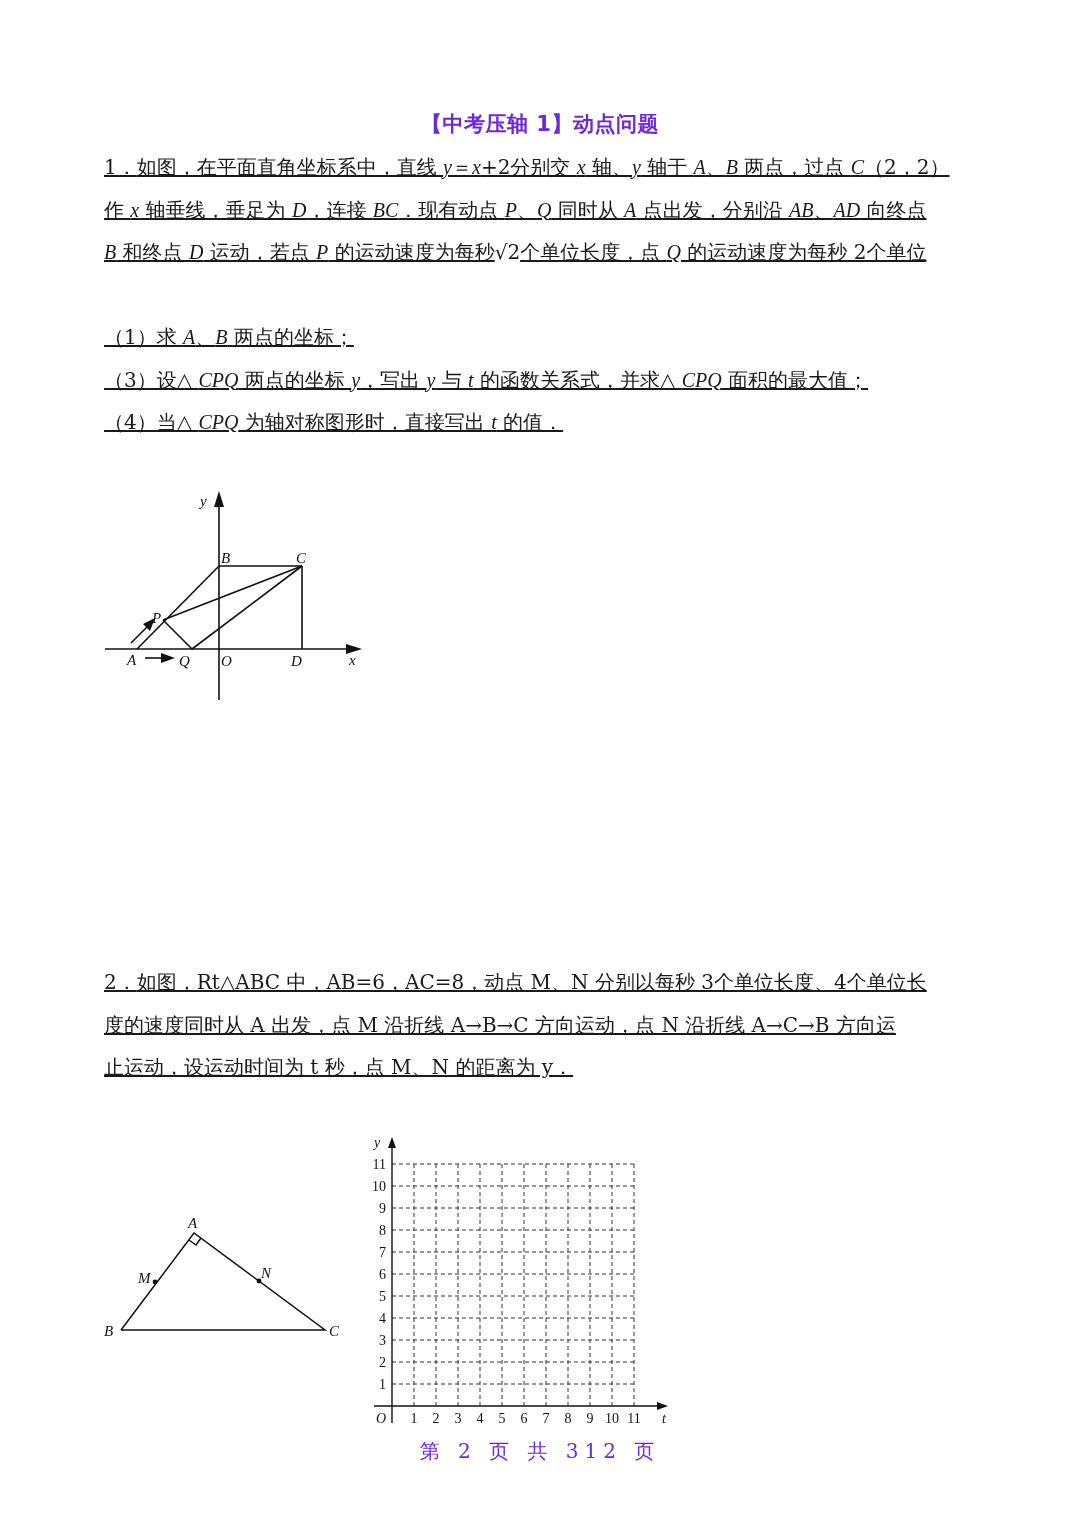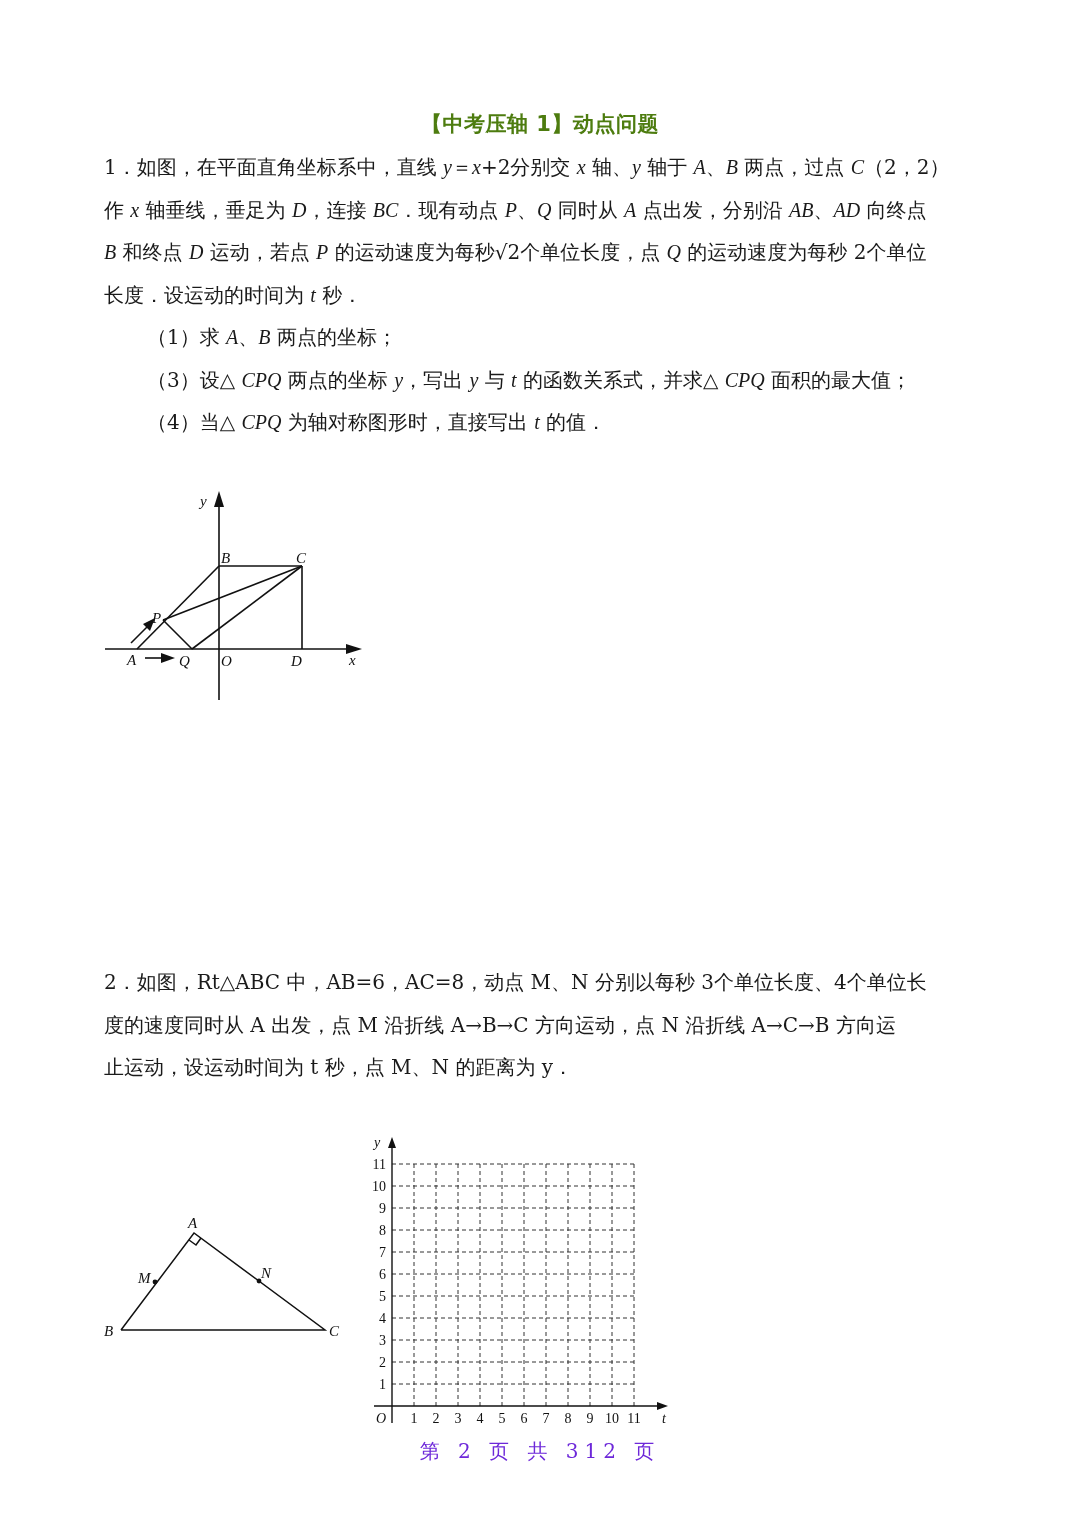--- a/index.html
+++ b/index.html
@@ -1,22 +1,22 @@
 <!DOCTYPE html>
 <html><head>
 <meta charset="utf-8">
 <style>
   html, body { margin:0; padding:0; background:#ffffff; }
   body { width:1080px; height:1527px; position:relative; overflow:hidden;
          font-family:"DejaVu Serif","Liberation Serif",serif; color:#1a1a1a; }
   .title { position:absolute; top:110px; left:0; width:1080px; text-align:center;
            font-family:"DejaVu Sans","Liberation Sans",sans-serif; font-weight:bold;
-           font-size:21px; color:#4d7c0f; letter-spacing:0.5px; }
+           font-size:21px; color:#6d28d9; letter-spacing:0.5px; }
   .para { position:absolute; left:104px; width:890px; font-size:20px; line-height:42.5px; }
-  .para p { margin:0; }
+  .para p { margin:0;text-decoration:underline; }
   .line { white-space:nowrap; }
   i.m { font-style:italic; font-family:"Liberation Serif","DejaVu Serif",serif; }
   .blank { display:inline-block; width:76px; border-bottom:2px solid #1a1a1a; height:22px; vertical-align:baseline; }
   .sqrt { display:inline-block; }
   svg text { font-family:"Liberation Serif","DejaVu Serif",serif; }
   .footer { position:absolute; top:1438px; left:0; width:1080px; text-align:center;
             font-size:20px; color:#6d28d9; letter-spacing:6px; }
 </style>
 </head>
 <body>
@@ -26,26 +26,23 @@
 <div class="para" style="top:146px;">
   <p class="line">
     <span>1．</span><span>如图，在平面直角坐标系中，直线 </span><i class="m">y</i><span>＝</span><i class="m">x</i><span>+2分别交 </span><i class="m">x</i><span> 轴、</span><i class="m">y</i><span> 轴于 </span><i class="m">A</i><span>、</span><i class="m">B</i><span> 两点，过点 </span><i class="m">C</i><span>（2，2）</span>
   </p>
   <p class="line">
     <span>作 </span><i class="m">x</i><span> 轴垂线，垂足为 </span><i class="m">D</i><span>，连接 </span><i class="m">BC</i><span>．现有动点 </span><i class="m">P</i><span>、</span><i class="m">Q</i><span> 同时从 </span><i class="m">A</i><span> 点出发，分别沿 </span><i class="m">AB</i><span>、</span><i class="m">AD</i><span> 向终点</span>
   </p>
   <p class="line">
     <i class="m">B</i><span> 和终点 </span><i class="m">D</i><span> 运动，若点 </span><i class="m">P</i><span> 的运动速度为每秒</span><span class="sqrt">√2</span><span>个单位长度，点 </span><i class="m">Q</i><span> 的运动速度为每秒 2个单位</span>
   </p>
-  <p class="line">
-    <span>长度．设运动的时间为 </span><i class="m">t</i><span> 秒．</span>
-  </p>
 </div>
 
-<div class="para" style="top:316px;margin-left:43px;">
+<div class="para" style="top:316px;">
   <p class="line">
     <span>（1）求 </span><i class="m">A</i><span>、</span><i class="m">B</i><span> 两点的坐标；</span>
   </p>
   <p class="line">
     <span>（3）设△ </span><i class="m">CPQ</i><span> 两点的坐标 </span><i class="m">y</i><span>，写出 </span><i class="m">y</i><span> 与 </span><i class="m">t</i><span> 的函数关系式，并求△ </span><i class="m">CPQ</i><span> 面积的最大值；</span>
   </p>
   <p class="line">
     <span>（4）当△ </span><i class="m">CPQ</i><span> 为轴对称图形时，直接写出 </span><i class="m">t</i><span> 的值．</span>
   </p>
 </div>

